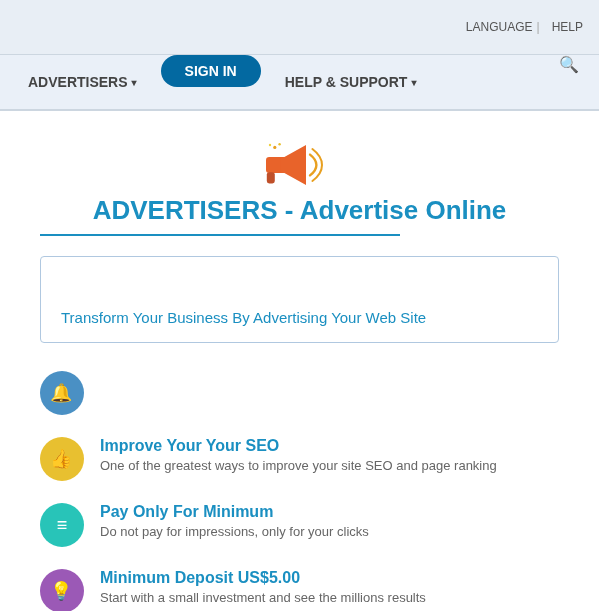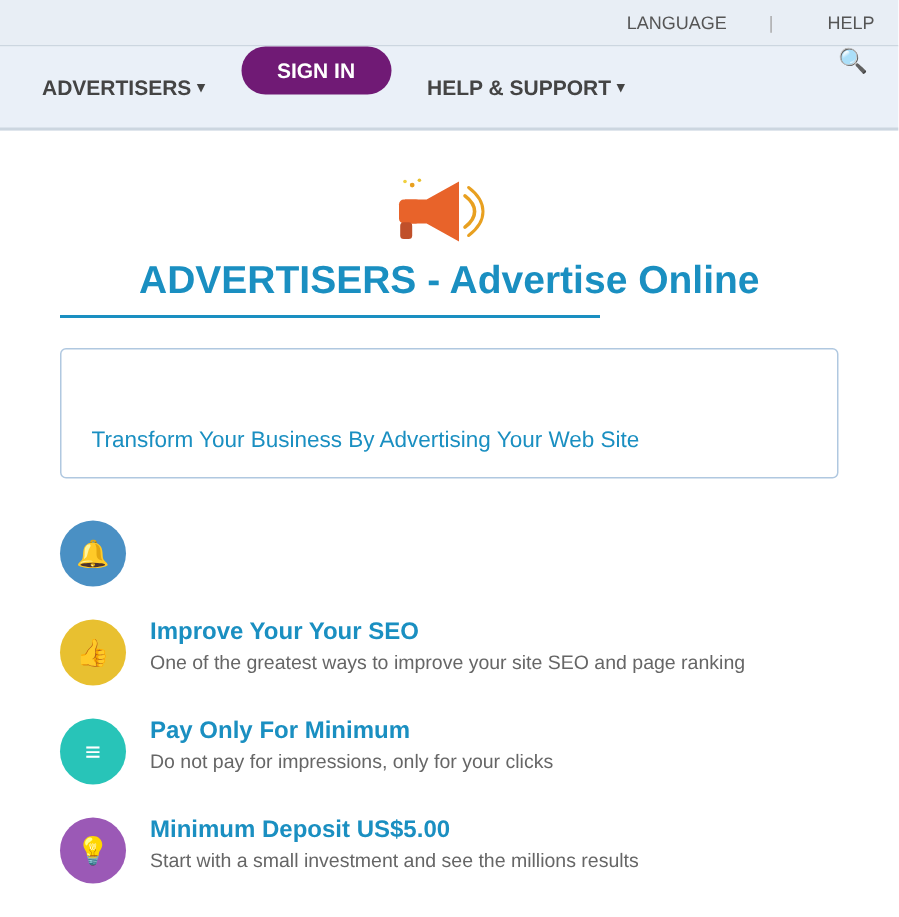--- a/index.html
+++ b/index.html
@@ -1,28 +1,27 @@
 <!DOCTYPE html>
 <html><head>
   <meta charset="utf-8">
   <style>
     * { box-sizing: border-box; margin: 0; padding: 0; }
     body { font-family: Arial, sans-serif; background: #fff; width: 599px; }
 
     
     .top-bar {
       background: #e8eef5;
-      padding: 8px 16px;
+      padding: 20px 16px;
       display: flex;
       justify-content: flex-end;
       align-items: center;
       font-size: 12px;
       color: #555;
       border-bottom: 1px solid #ccd6e0;
-      gap: 24px;
     }
     .top-bar span { margin-left: 8px; cursor: pointer; color: #555; }
     .top-bar .sep { margin: 0 4px; color: #aaa; }
 
     
     nav {
       background: #eaf0f8;
       display: flex;
       align-items: flex-start;
       padding: 0 12px;
@@ -35,21 +34,21 @@
       font-size: 14px;
       font-weight: 600;
       color: #444;
       padding: 0 16px;
       height: 100%;
       cursor: pointer;
       white-space: nowrap;
     }
     .nav-item .arrow { font-size: 10px; margin-left: 4px; }
     .nav-item.signin {
-      background: #701a75;
+      background: #0369a1;
       color: #fff;
       border-radius: 24px;
       padding: 8px 24px;
       height: auto;
       margin: 0 8px;
     }
     .nav-search {
       margin-left: auto;
       font-size: 16px;
       color: #555;

